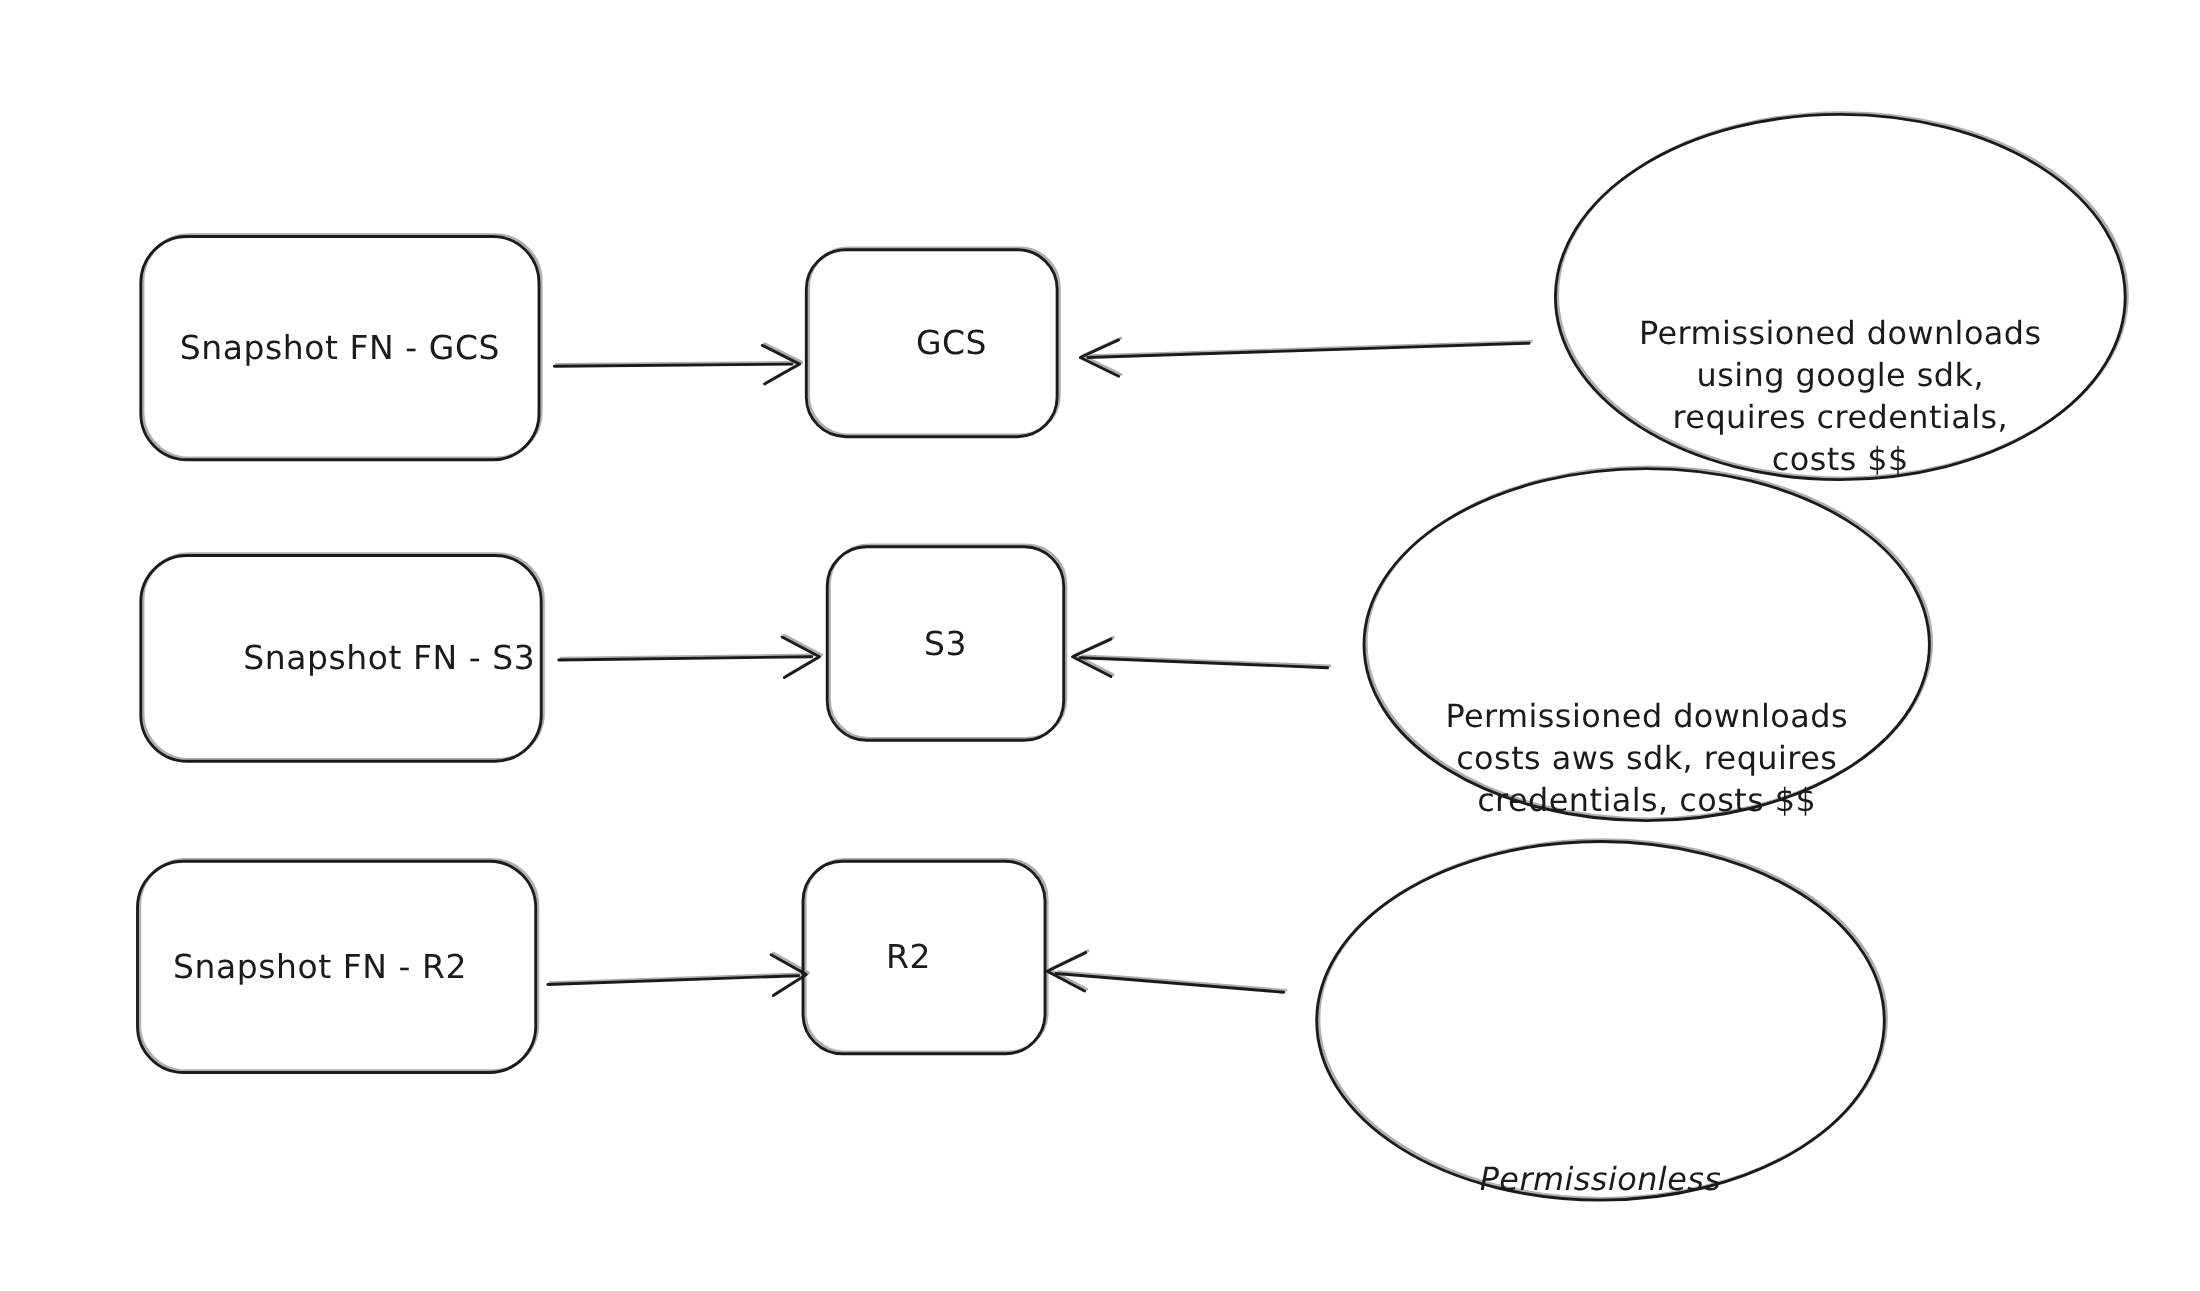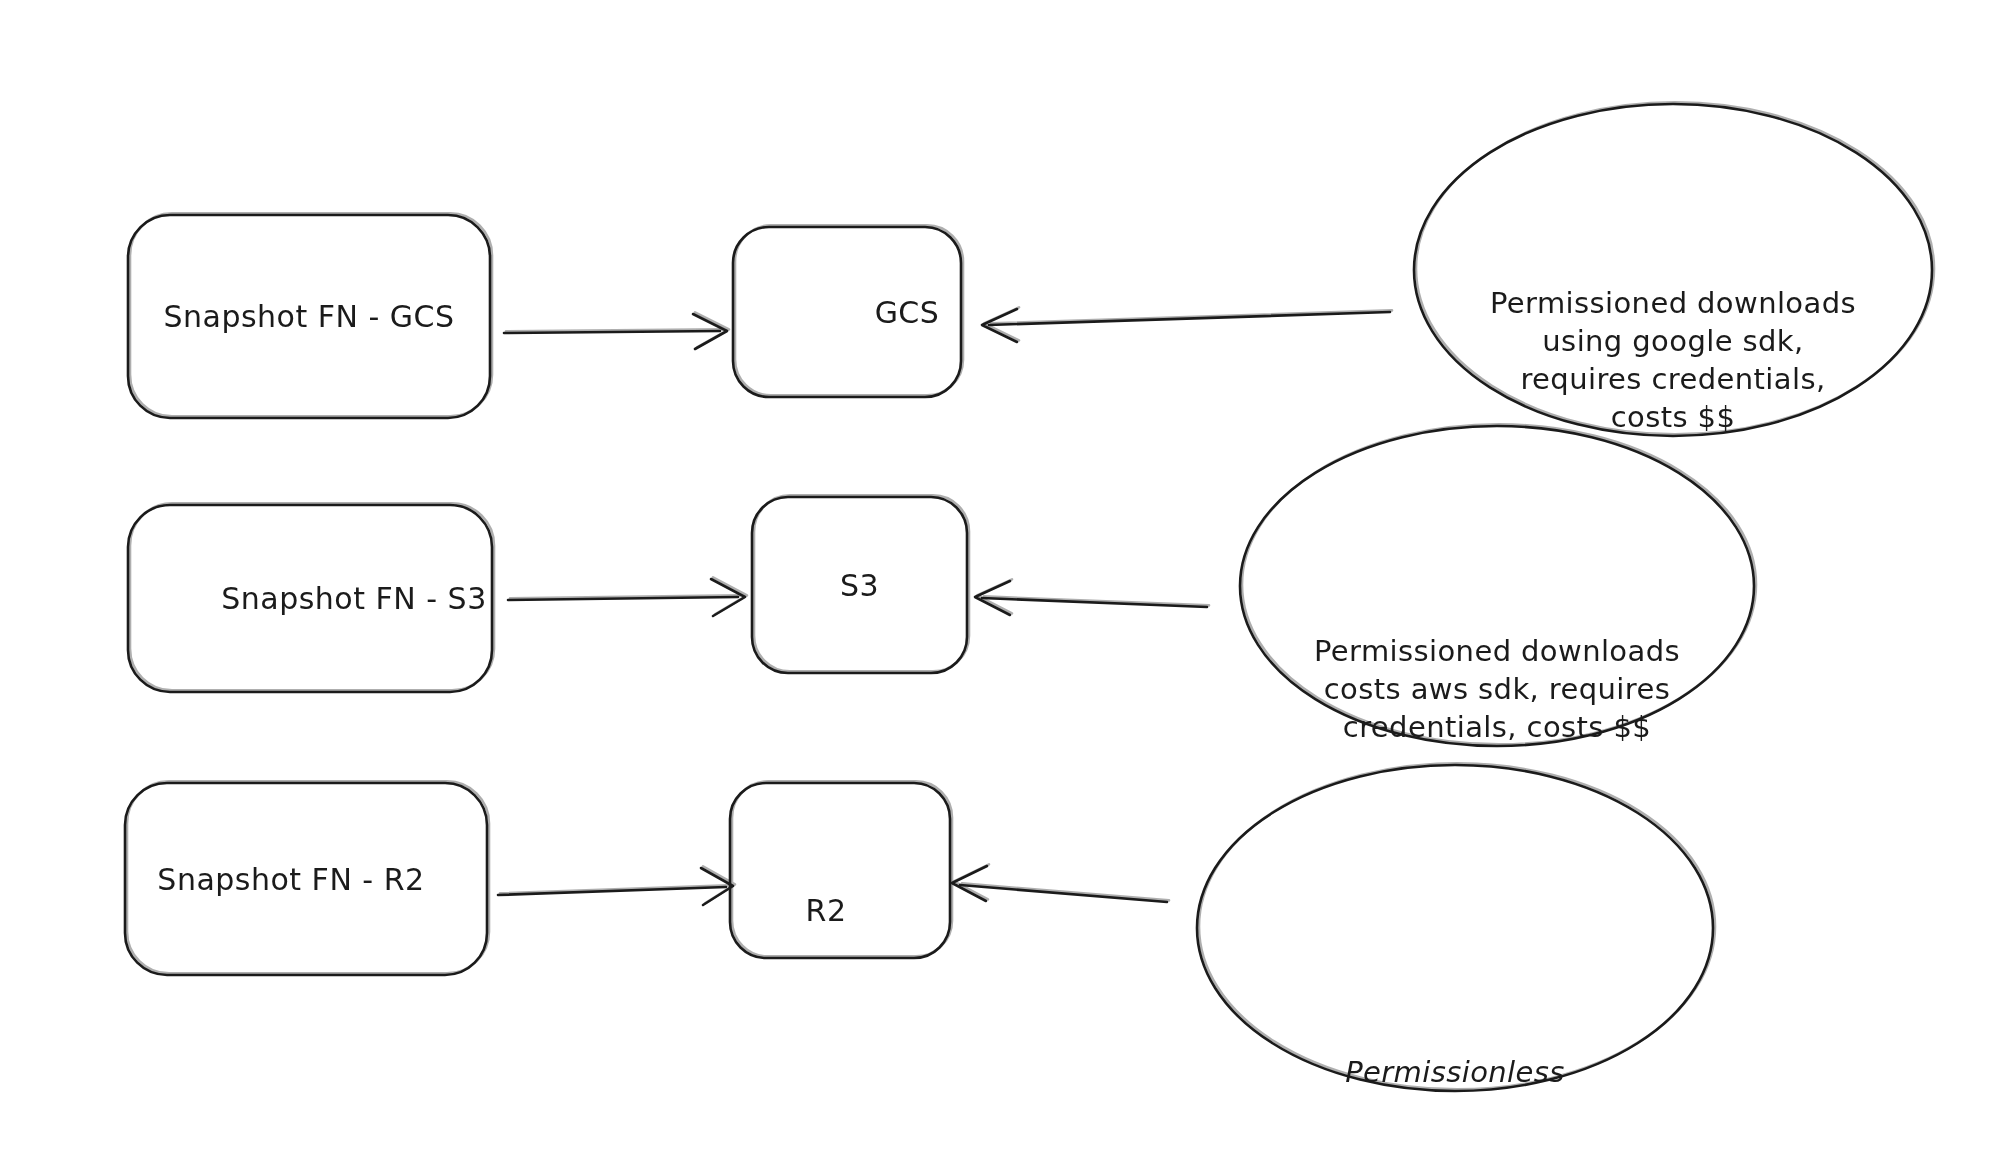--- a/index.html
+++ b/index.html
@@ -79,35 +79,35 @@
       <line x1="498" y1="895" x2="726" y2="887"></line>
       <polyline points="701,868 733,886 703,905"></polyline>
       <line x1="1167" y1="902" x2="960" y2="885"></line>
       <polyline points="987,866 952,883 986,901"></polyline>
     </g>
 
     <use href="#shapes" transform="translate(2,-1.6)" opacity="0.35"></use>
   </svg>
 
   <div class="label" style="left:128px; top:215px; width:362px; height:203px;">Snapshot FN - GCS</div>
-  <div class="label" style="left:733px; top:227px; width:264px; height:170px;margin-left:42px;">GCS</div>
+  <div class="label" style="left:733px; top:227px; width:264px; height:170px;">GCS</div>
   <div class="note" style="left:1414px; top:104px; width:518px; height:332px;">
     <div>Permissioned downloads</div>
     <div>using google sdk,</div>
     <div>requires credentials,</div>
     <div>costs $$</div>
   </div>
 
   <div class="label" style="left:128px; top:505px; width:364px; height:187px;margin-left:44px;">Snapshot FN - S3</div>
   <div class="label" style="left:752px; top:497px; width:215px; height:176px;">S3</div>
   <div class="note" style="left:1240px; top:426px; width:514px; height:320px;">
     <div>Permissioned downloads</div>
     <div>costs aws sdk, requires</div>
     <div>credentials, costs $$</div>
   </div>
 
   <div class="label" style="left:125px; top:783px; width:332px; height:192px;">Snapshot FN - R2</div>
-  <div class="label" style="left:730px; top:783px; width:192px; height:175px;margin-top:40px;">R2</div>
+  <div class="label" style="left:730px; top:783px; width:192px; height:175px;">R2</div>
   <div class="note" style="left:1197px; top:765px; width:516px; height:326px;font-style:italic;">
     <div>Permissionless</div>
   </div>
 
 </div>
 
 </body></html>

